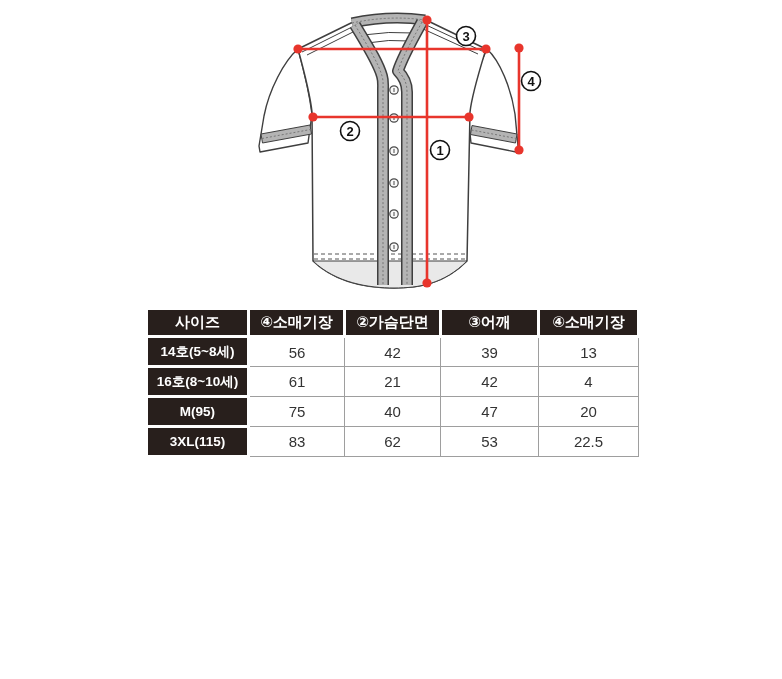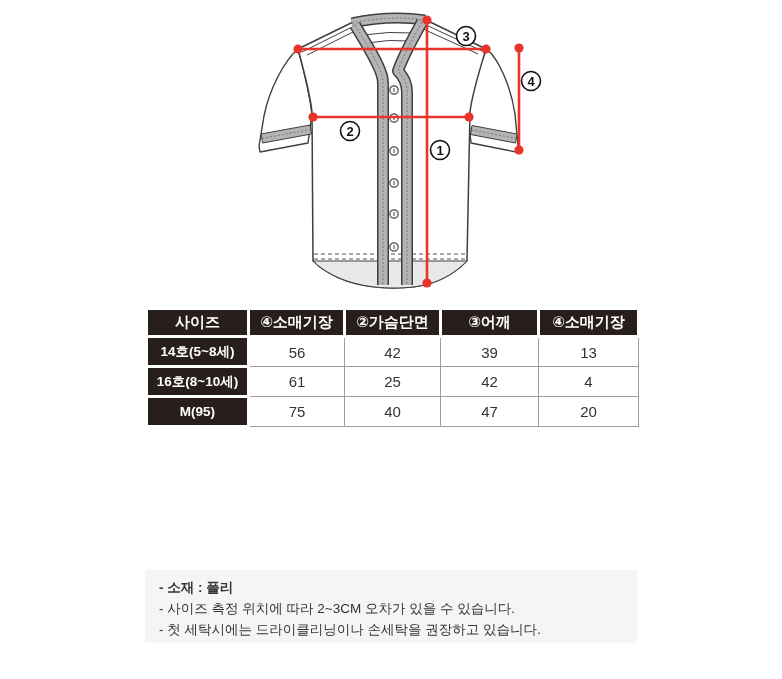--- a/index.html
+++ b/index.html
@@ -158,33 +158,35 @@
       <tr>
         <td class="size-cell">14호(5~8세)</td>
         <td class="value-cell">56</td>
         <td class="value-cell">42</td>
         <td class="value-cell">39</td>
         <td class="value-cell">13</td>
       </tr>
       <tr>
         <td class="size-cell">16호(8~10세)</td>
         <td class="value-cell">61</td>
-        <td class="value-cell">25</td>
+        <td class="value-cell">21</td>
         <td class="value-cell">42</td>
         <td class="value-cell">4</td>
       </tr>
       <tr>
         <td class="size-cell">M(95)</td>
         <td class="value-cell">75</td>
         <td class="value-cell">40</td>
         <td class="value-cell">47</td>
         <td class="value-cell">20</td>
       </tr>
+      <tr>
+        <td class="size-cell">3XL(115)</td>
+        <td class="value-cell">83</td>
+        <td class="value-cell">62</td>
+        <td class="value-cell">53</td>
+        <td class="value-cell">22.5</td>
+      </tr>
     </tbody>
   </table>
 
-  <div class="notes">
-    <div class="note-line bold">- 소재 : 폴리</div>
-    <div class="note-line">- 사이즈 측정 위치에 따라 2~3CM 오차가 있을 수 있습니다.</div>
-    <div class="note-line">- 첫 세탁시에는 드라이클리닝이나 손세탁을 권장하고 있습니다.</div>
-  </div>
 
 </div>
 
 </body></html>

